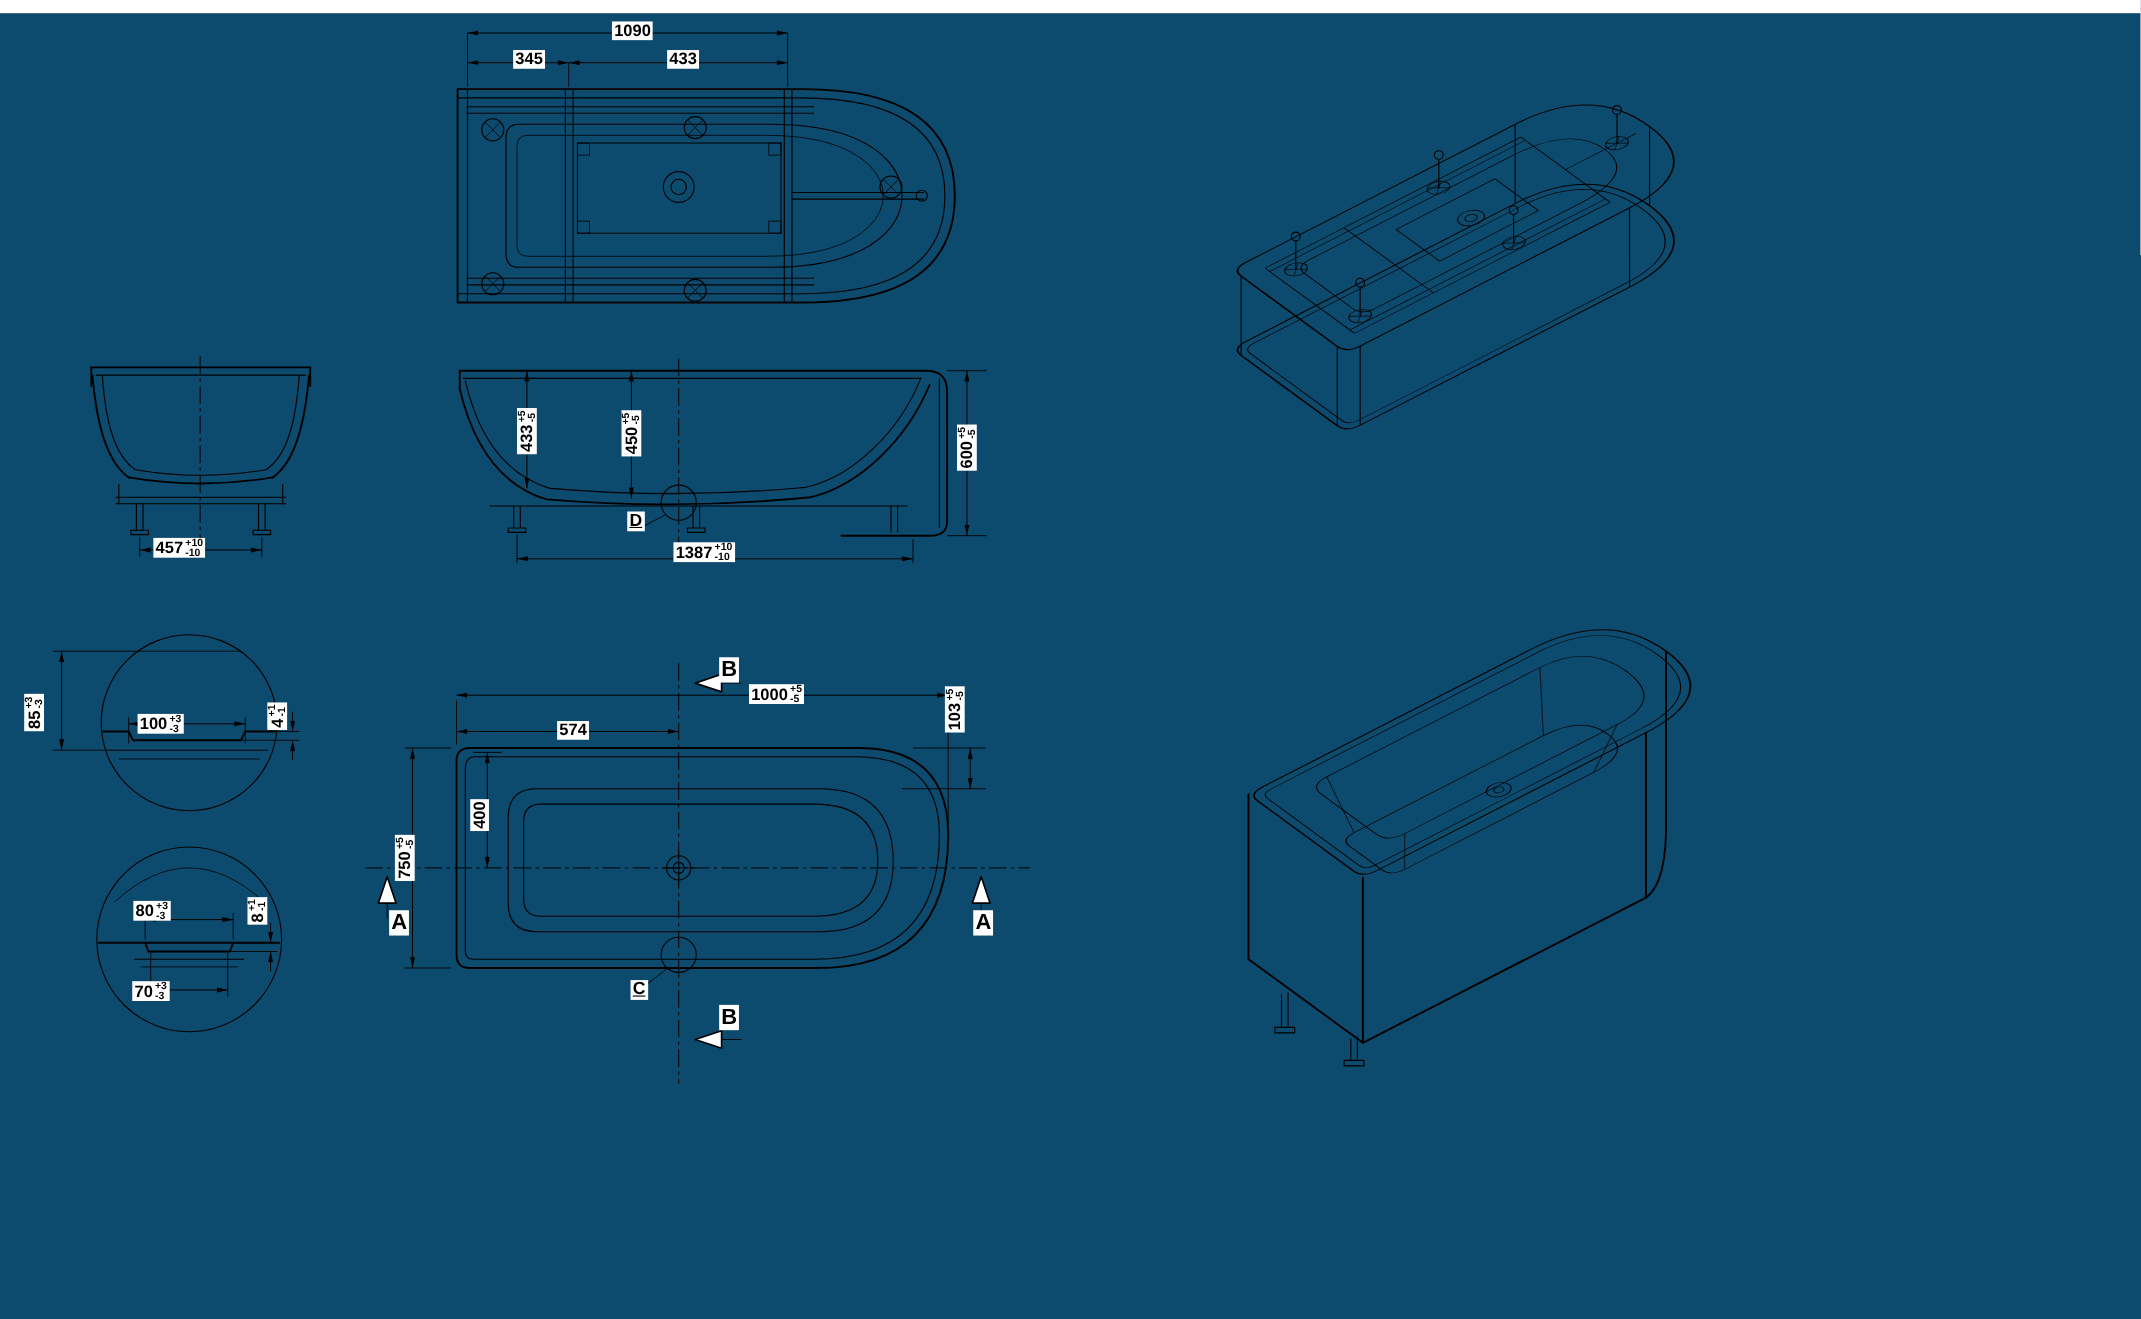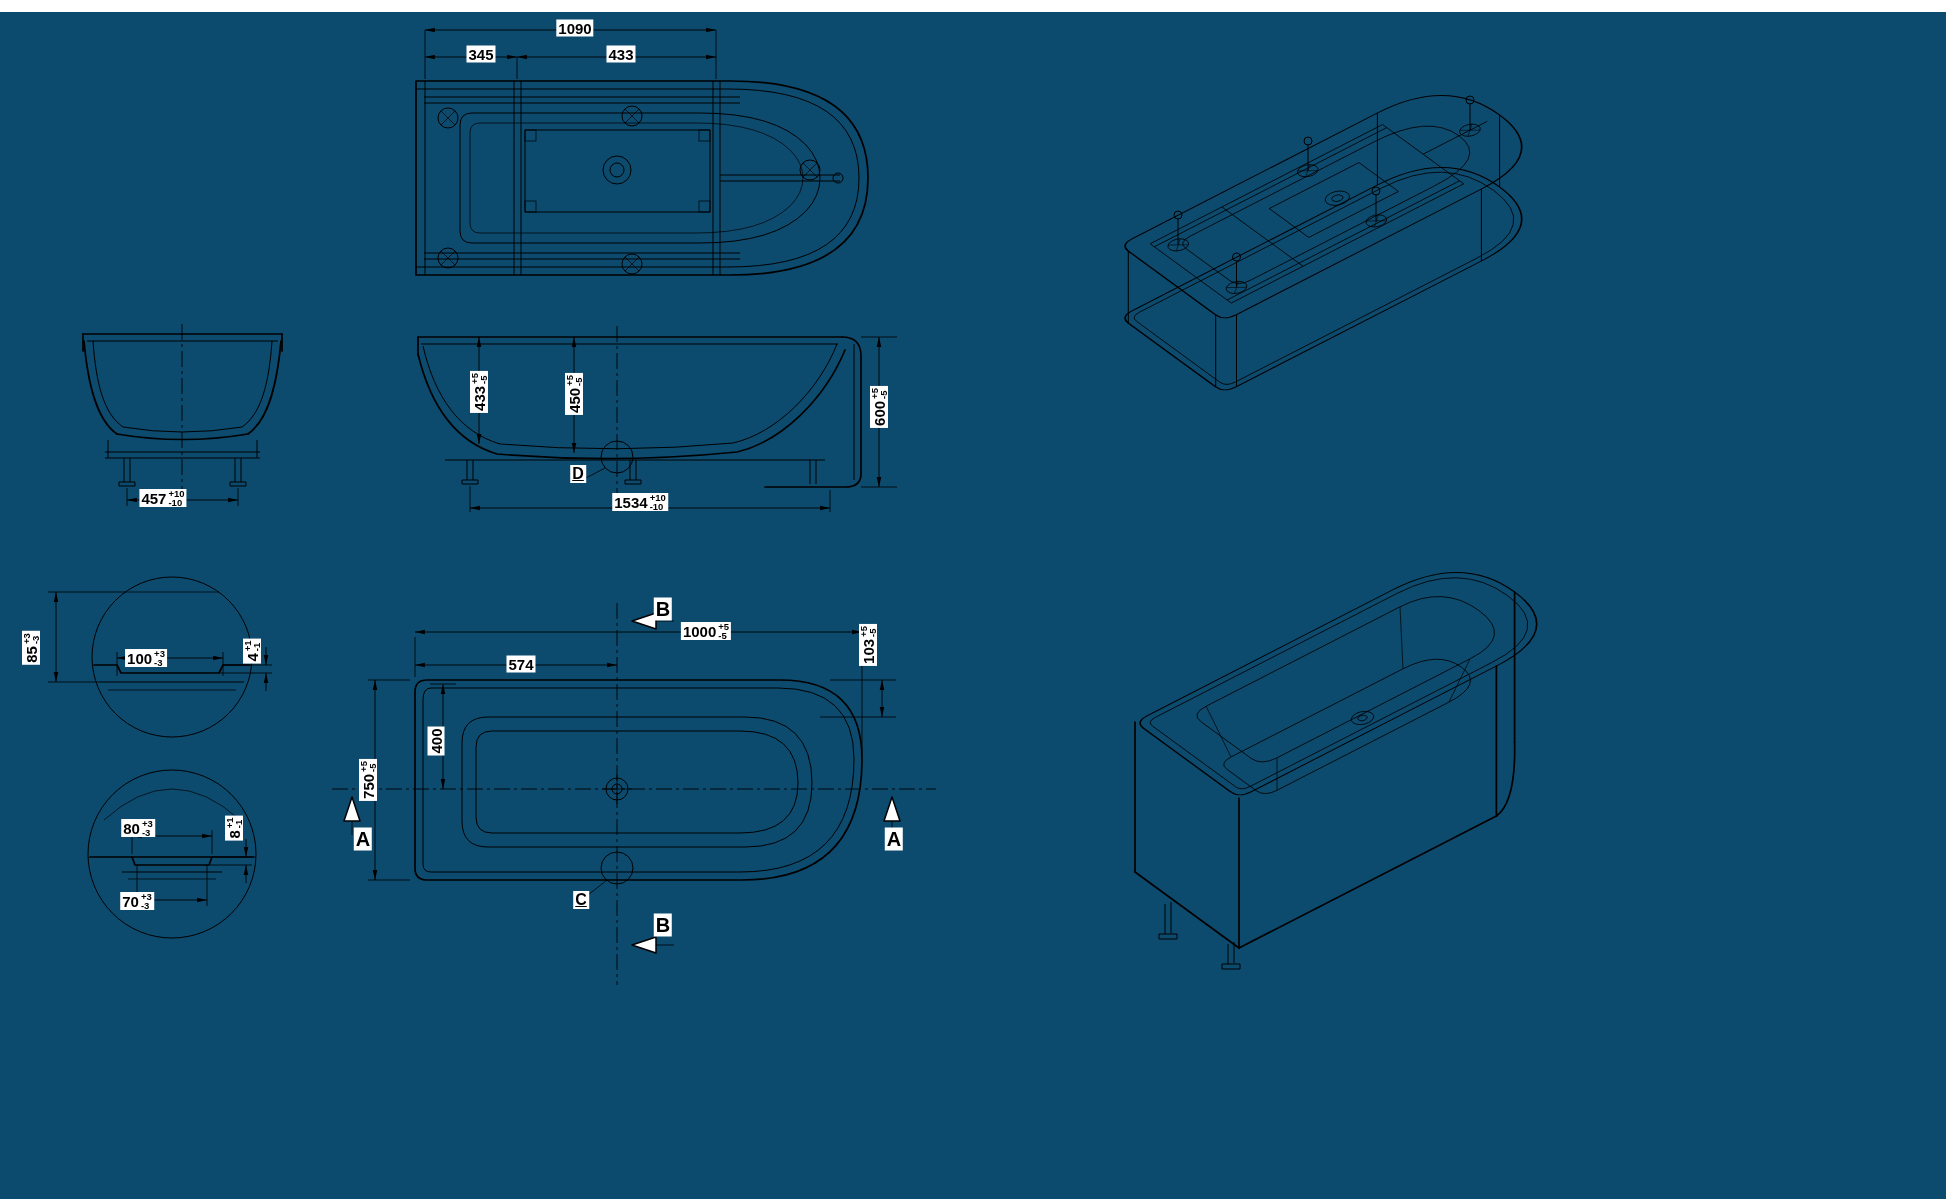--- a/index.html
+++ b/index.html
@@ -409,21 +409,21 @@
     <span>600</span>
       <span class="tol">
         <span>+5</span>
         <span>-5</span>
       </span>
   </div>
   <div class="lbl" style="left:578px;top:462px">
       <span class="letter-u">D</span>
     </div>
   <div class="lbl" style="left:640px;top:490px">
-    <span>1534</span>
+    <span>1387</span>
       <span class="tol">
         <span>+10</span>
         <span>-10</span>
       </span>
   </div>
 
   <div class="lbl rot" style="left:31px;top:636px">
     <span>85</span>
       <span class="tol">
         <span>+3</span>

